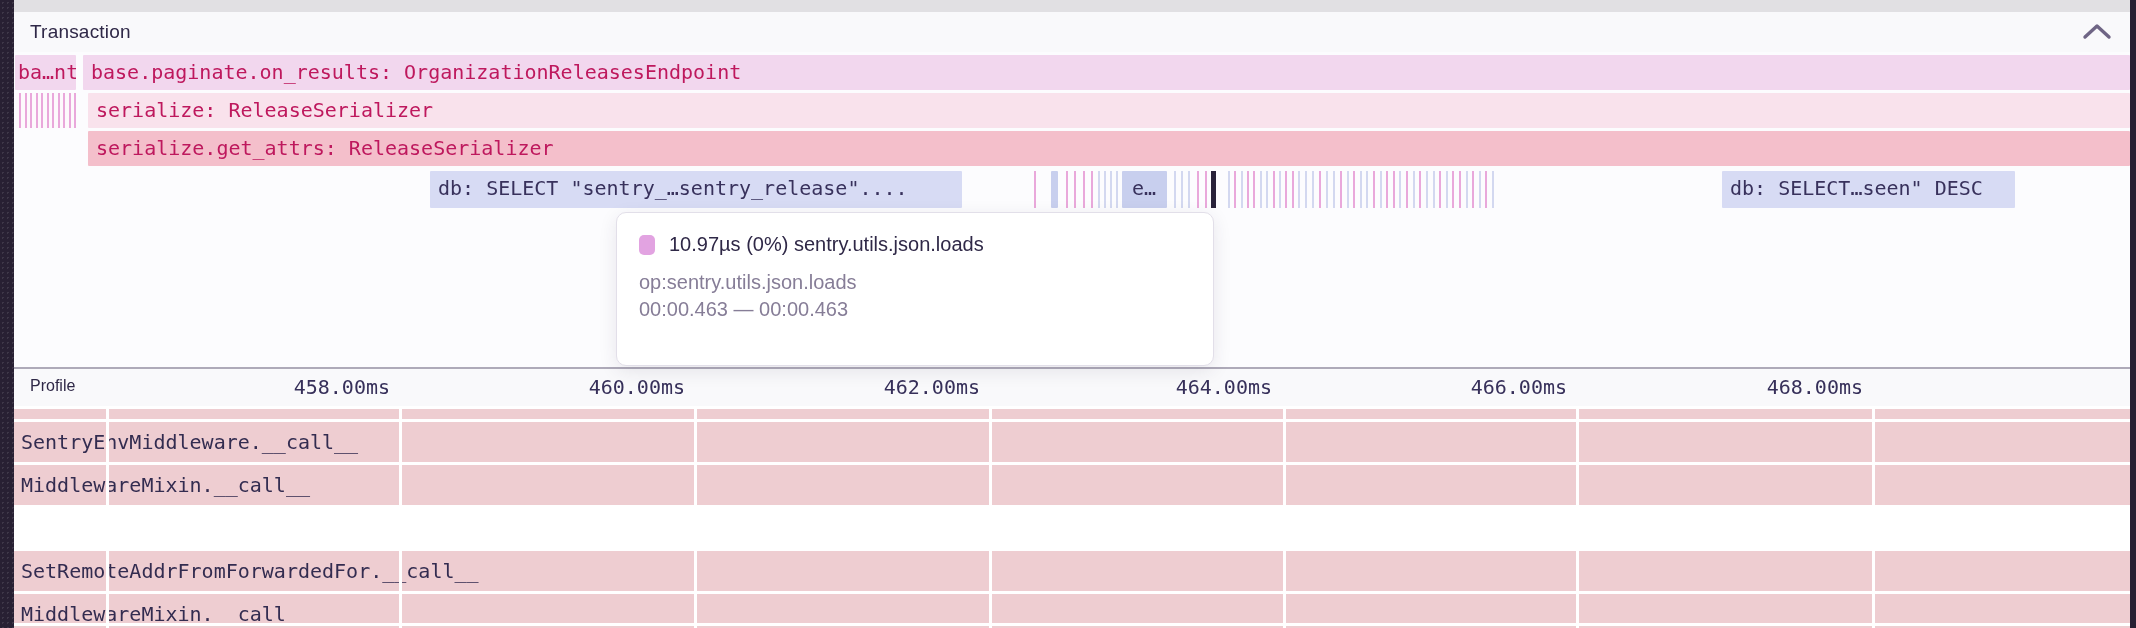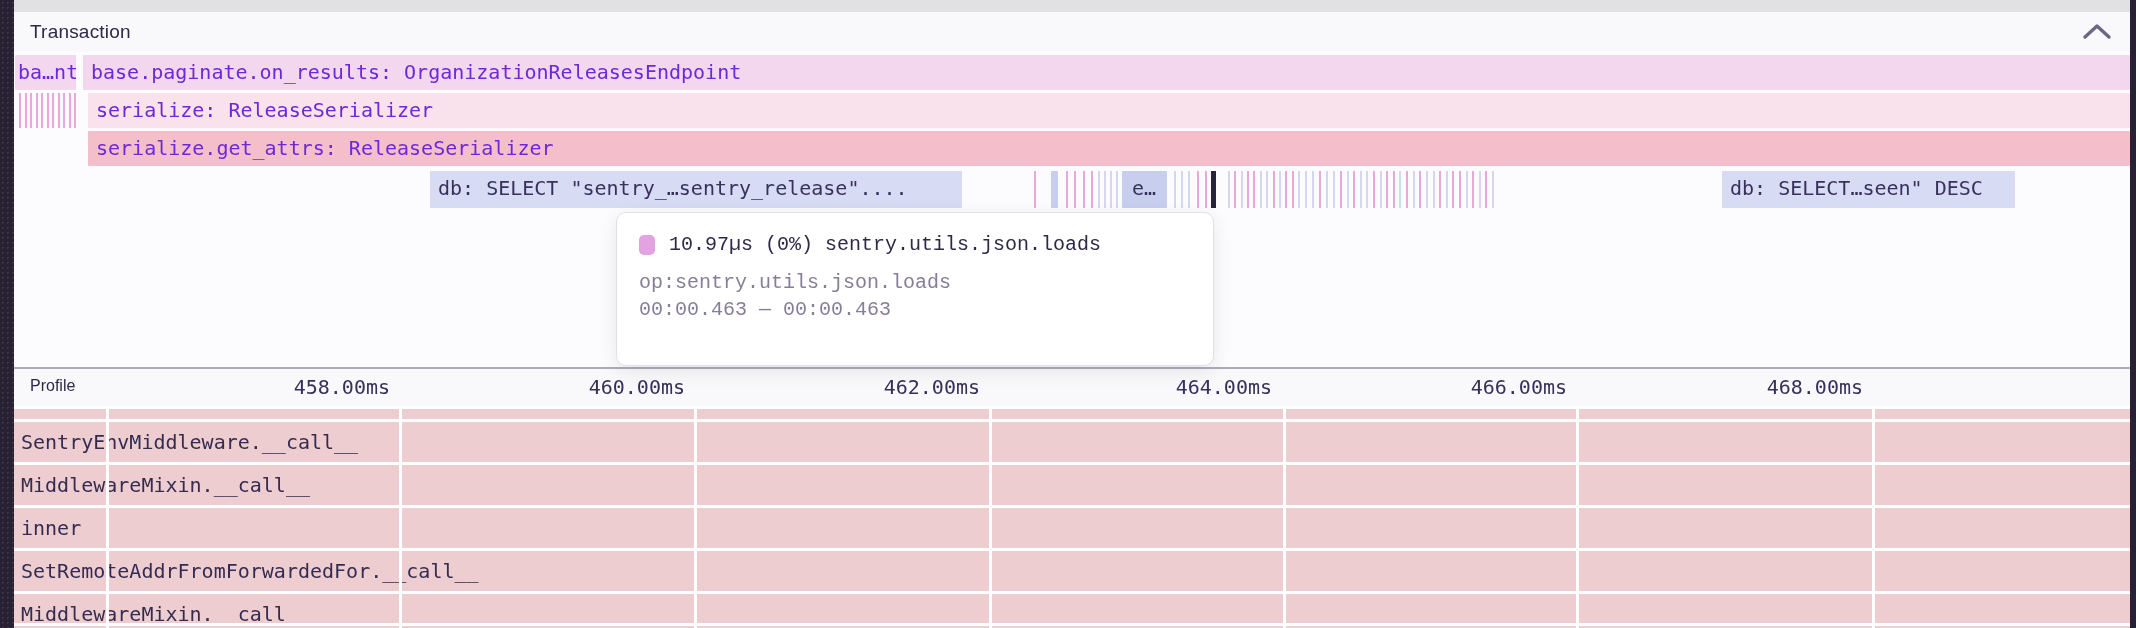--- a/index.html
+++ b/index.html
@@ -20,21 +20,21 @@
   
   #transaction-panel{left:14px;top:12px;width:2116px;height:356px;background:var(--panel_bg);}
   #transaction-header{left:14px;top:12px;width:2116px;height:40px;background:var(--header_bg);}
   #transaction-title{left:30px;top:21px;font-size:19px;letter-spacing:.2px;}
   #collapse-btn{left:2080px;top:20px;width:34px;height:24px;cursor:pointer;}
 
   .t-row{left:0;top:0;width:2136px;height:35px;}
   .span{
     position:absolute;top:0;height:100%;overflow:hidden;white-space:nowrap;
     font-family:"DejaVu Sans Mono","Liberation Mono",monospace;
-    font-size:20px;line-height:35px;color:#6d28d9;
+    font-size:20px;line-height:35px;color:#be185d;
     padding-left:8px;box-sizing:border-box;border-radius:1px;cursor:pointer;
   }
   .span.pink{background:var(--span_pink);padding-left:8px;}
   .span.rose{background:var(--span_rose);}
   .span.red{background:var(--span_red);}
   .span.db{background:var(--span_db);color:#38315c;}
   .span.db-dark{background:var(--span_db_dark);color:#38315c;}
   .stripes{
     position:absolute;top:0;height:100%;cursor:pointer;
     background:repeating-linear-gradient(90deg,
@@ -43,21 +43,21 @@
   }
   .tick{position:absolute;top:0;width:2px;height:100%;}
   .micro-block{position:absolute;top:0;height:100%;border-radius:1px;cursor:pointer;}
   .marker{position:absolute;top:0;height:100%;background:var(--marker);cursor:pointer;}
 
   
   #tooltip{
     left:616px;top:212px;width:598px;height:154px;background:#ffffff;
     border:1px solid #e2dfe9;border-radius:10px;box-sizing:border-box;
     box-shadow:0 5px 18px rgba(45,35,65,0.10);
-    font-family:Liberation Mono, monospace;font-size:20px;
+    font-family:Liberation Sans, sans-serif;font-size:20px;
     padding:20px 22px;z-index:5;
   }
   #tooltip .row1{display:flex;align-items:center;gap:14px;color:#2f2847;}
   #tooltip .swatch{width:16px;height:20px;border-radius:5px;background:var(--swatch);flex:0 0 auto;}
   #tooltip .row2{margin-top:15px;color:var(--text_gray);}
   #tooltip .row3{margin-top:4px;color:var(--text_gray);}
 
   
   #divider{left:14px;top:367px;width:2116px;height:2px;background:#6e6680;opacity:.55;}
   #profile-panel{left:14px;top:369px;width:2116px;height:259px;background:#ffffff;}
@@ -185,21 +185,20 @@
 
   <div class="abs" id="divider"></div>
   <div class="abs" id="profile-panel"></div>
   <div class="abs" id="profile-header"></div>
   <div class="abs" id="profile-title">Profile</div>
   <div></div>
 
   <div class="p-row" style="top:409px;height:10px;"></div>
   <div class="p-row" style="top:422px;height:40px;">SentryEnvMiddleware.__call__</div>
   <div class="p-row" style="top:465px;height:40px;">MiddlewareMixin.__call__</div>
-  <div class="p-row" style="top:508px;height:40px;">inner</div>
   <div class="p-row" style="top:551px;height:40px;">SetRemoteAddrFromForwardedFor.__call__</div>
   <div class="p-row" style="top:594px;height:29px;">MiddlewareMixin.__call__</div>
   <div class="p-row" style="top:626px;height:2px;"></div>
 
   <div></div>
 
 <div class="time-label abs" style="left: 230px;">458.00ms</div>
     <div class="time-label abs" style="left: 525px;">460.00ms</div>
     <div class="time-label abs" style="left: 820px;">462.00ms</div>
     <div class="time-label abs" style="left: 1112px;">464.00ms</div>

